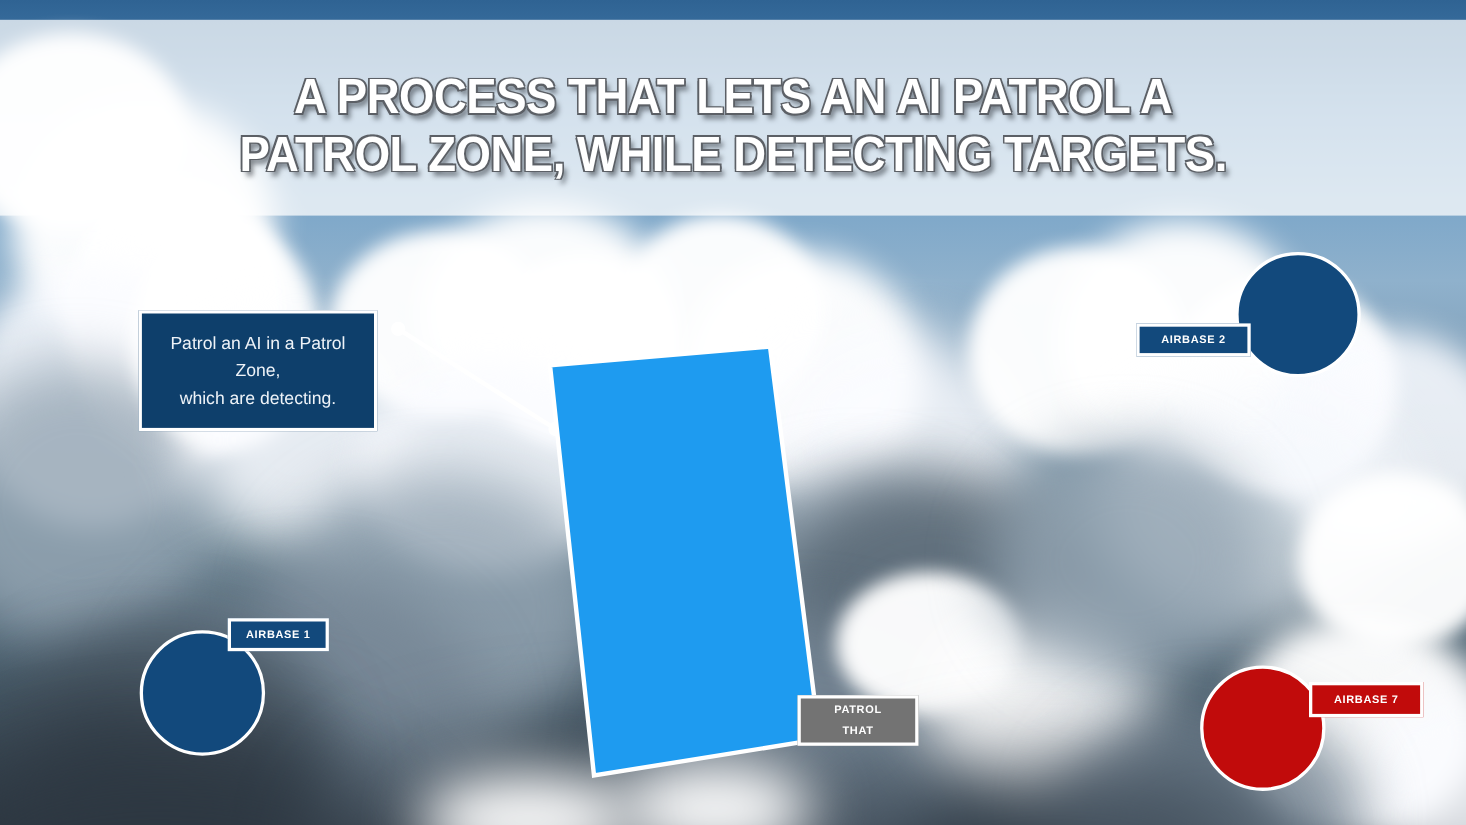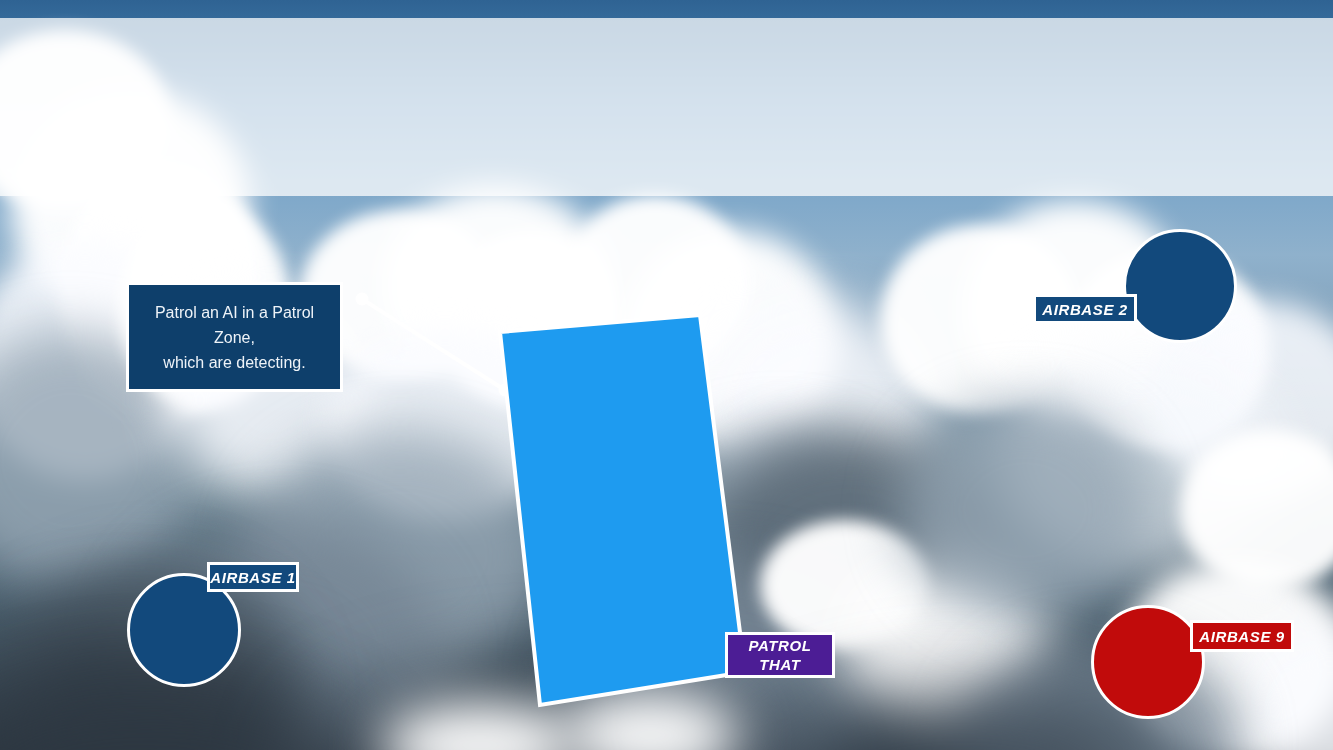--- a/index.html
+++ b/index.html
@@ -96,27 +96,26 @@
     box-sizing: border-box;
   }
 
   .tag {
     position: absolute;
     box-sizing: border-box;
     border: 3px solid #ffffff;
     color: #ffffff;
     font-family: "Liberation Sans", sans-serif;
     font-weight: bold;
-    font-size: 15px;
+    font-size: 10px;
     letter-spacing: 0.6px;
     display: flex;
     align-items: center;
     justify-content: center;
     text-align: center;
-    font-style: italic;
   }
   .tag.two-line { line-height: 19px; }
 
   .callout {
     position: absolute;
     box-sizing: border-box;
     border: 3px solid #ffffff;
     background: #0e3f6b;
     color: #eef3f8;
     font-family: "Liberation Sans", sans-serif;
@@ -177,20 +176,24 @@
     <div class="cloud c-dark2 vsoft" style="left:300px; top:670px; width:500px; height:200px;"></div>
     <div class="cloud c-vdark vsoft" style="left:-60px; top:690px; width:420px; height:180px;"></div>
     <div class="cloud c-dark2 vsoft" style="left:760px; top:690px; width:400px; height:180px;"></div>
 
     <div class="cloud c-white soft" style="left:560px; top:690px; width:180px; height:90px;"></div>
     <div class="cloud c-white soft" style="left:380px; top:700px; width:200px; height:90px;"></div>
   </div>
 
   <div class="header-band" style="top:18px; height:178px;"></div>
 
+  <div class="title-block" style="top:62px;">
+    <div class="title-line">A PROCESS THAT LETS AN AI PATROL A</div>
+    <div class="title-line">PATROL ZONE, WHILE DETECTING TARGETS.</div>
+  </div>
 
   <svg class="connector" viewBox="0 0 1333 750" xmlns="http://www.w3.org/2000/svg">
     <line x1="362" y1="299" x2="505" y2="390" stroke="#ffffff" stroke-width="4"></line>
     <circle cx="362" cy="299" r="6.5" fill="#ffffff"></circle>
     <circle cx="505" cy="390" r="6.5" fill="#ffffff"></circle>
   </svg>
 
   <svg class="zone-poly" viewBox="0 0 1333 750" xmlns="http://www.w3.org/2000/svg">
     <polygon points="500,332 700,315 745,672 540,705" fill="#1e9bf0" stroke="#ffffff" stroke-width="4"></polygon>
   </svg>
@@ -203,24 +206,24 @@
 
   <div class="tag" style="left:207px; top:562px; width:92px; height:30px; background:#12497c;">
     <span>AIRBASE 1</span>
   </div>
 
   <div class="tag" style="left:1033px; top:294px; width:104px; height:30px; background:#12497c;">
     <span>AIRBASE 2</span>
   </div>
 
   <div class="tag" style="left:1190px; top:620px; width:104px; height:32px; background:#c10b0b;">
-    <span>AIRBASE 9</span>
-  </div>
-
-  <div class="tag two-line" style="left:725px; top:632px; width:110px; height:46px; background:#4c1d95; flex-direction:column;">
+    <span>AIRBASE 7</span>
+  </div>
+
+  <div class="tag two-line" style="left:725px; top:632px; width:110px; height:46px; background:#737373; flex-direction:column;">
     <span>PATROL</span>
     <span>THAT</span>
   </div>
 
   <div class="callout" style="left:126px; top:282px; width:217px; height:110px; flex-direction:column;">
     <span>Patrol an AI in a Patrol Zone,</span>
     <span>which are detecting.</span>
   </div>
 
 </div>

